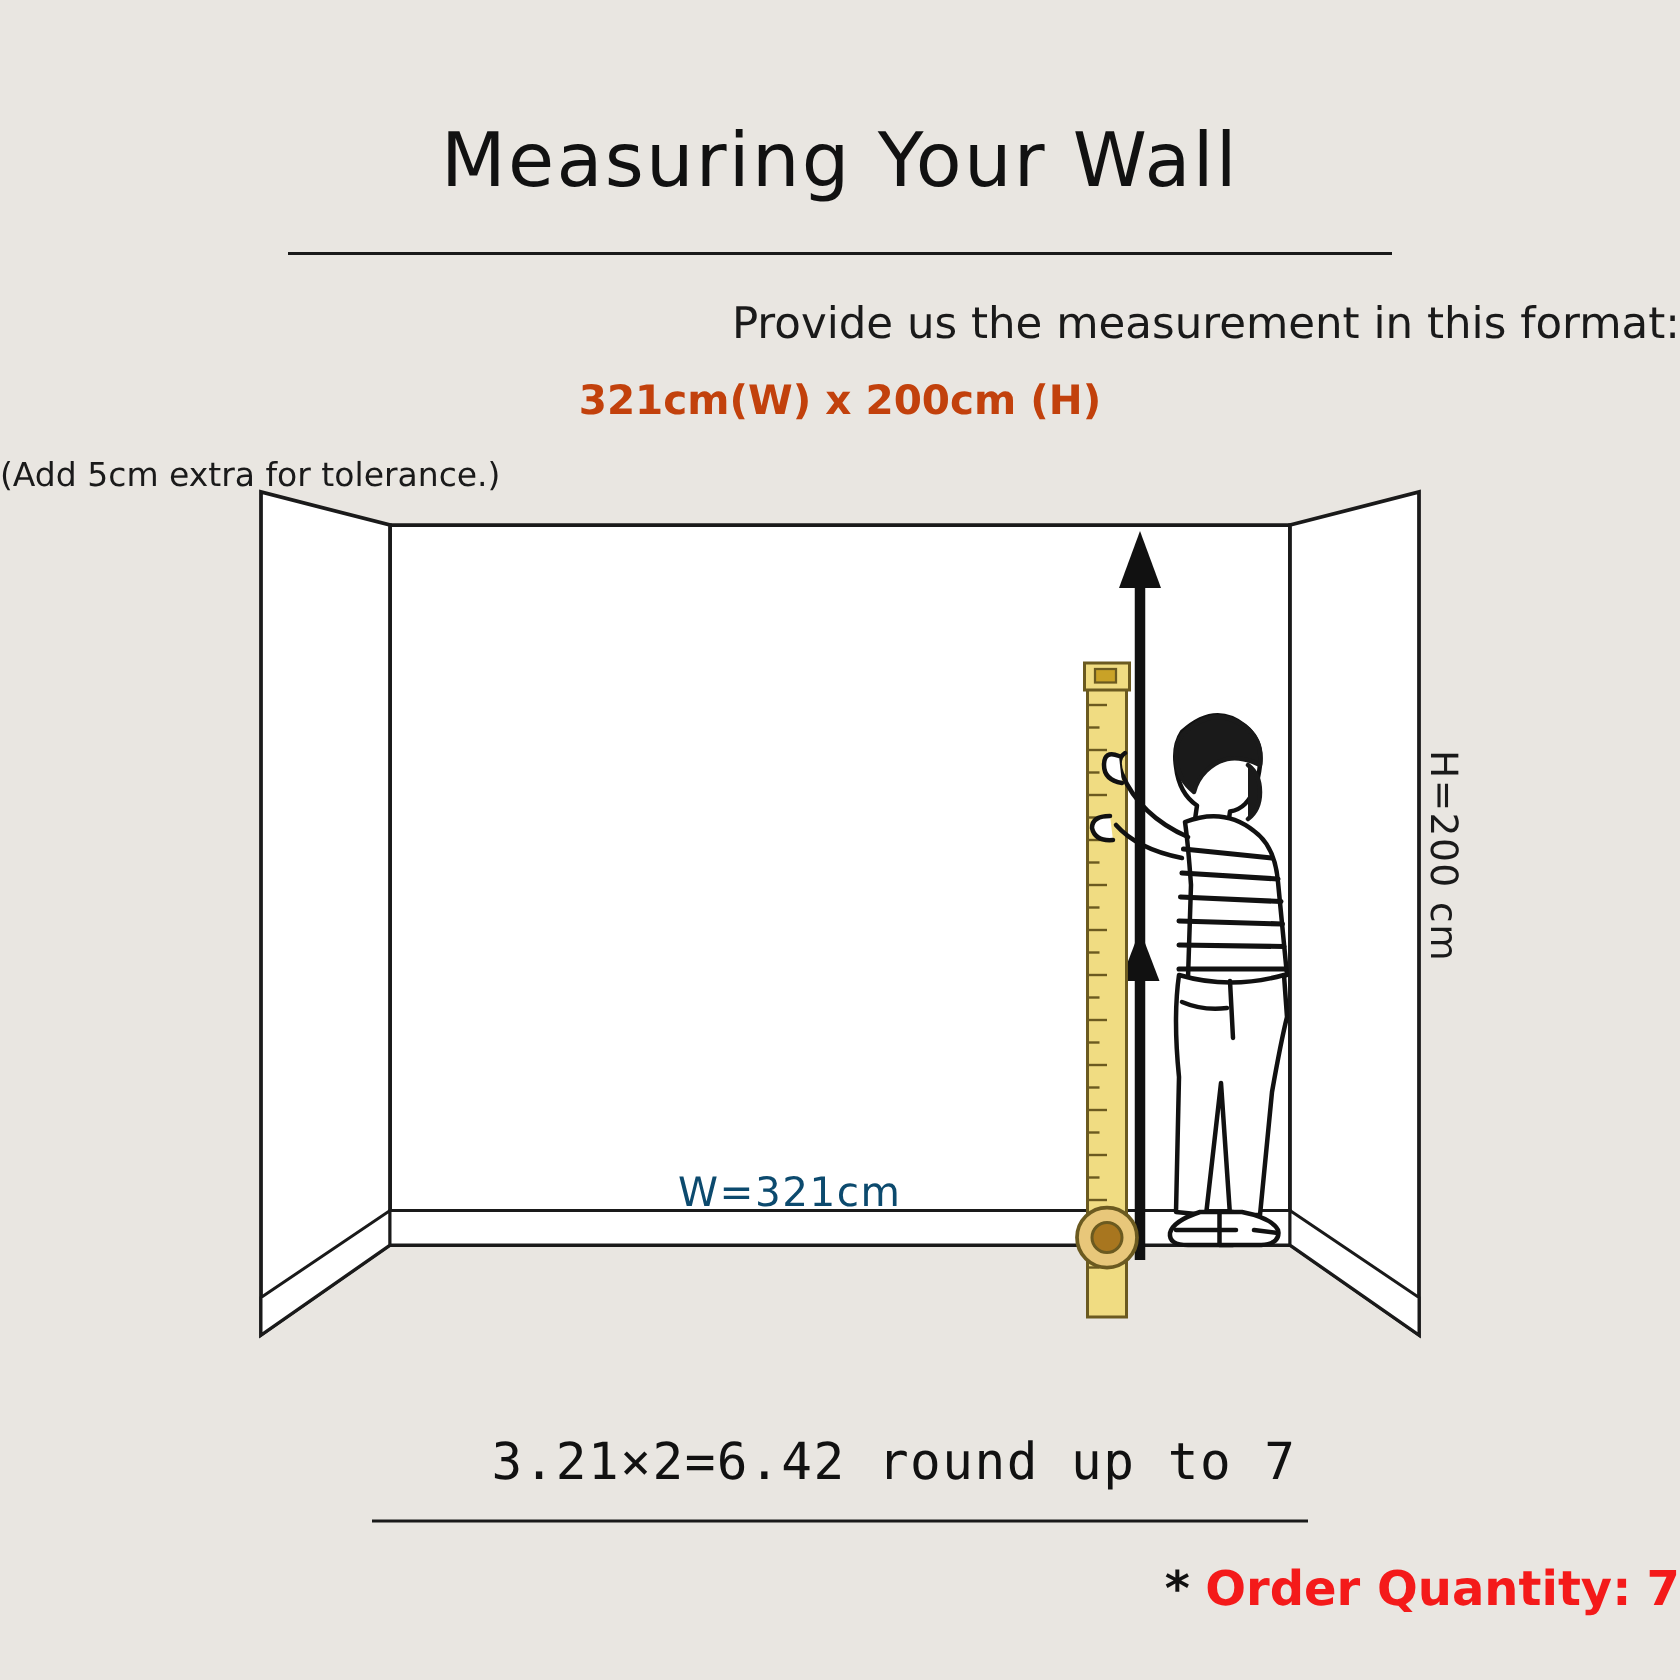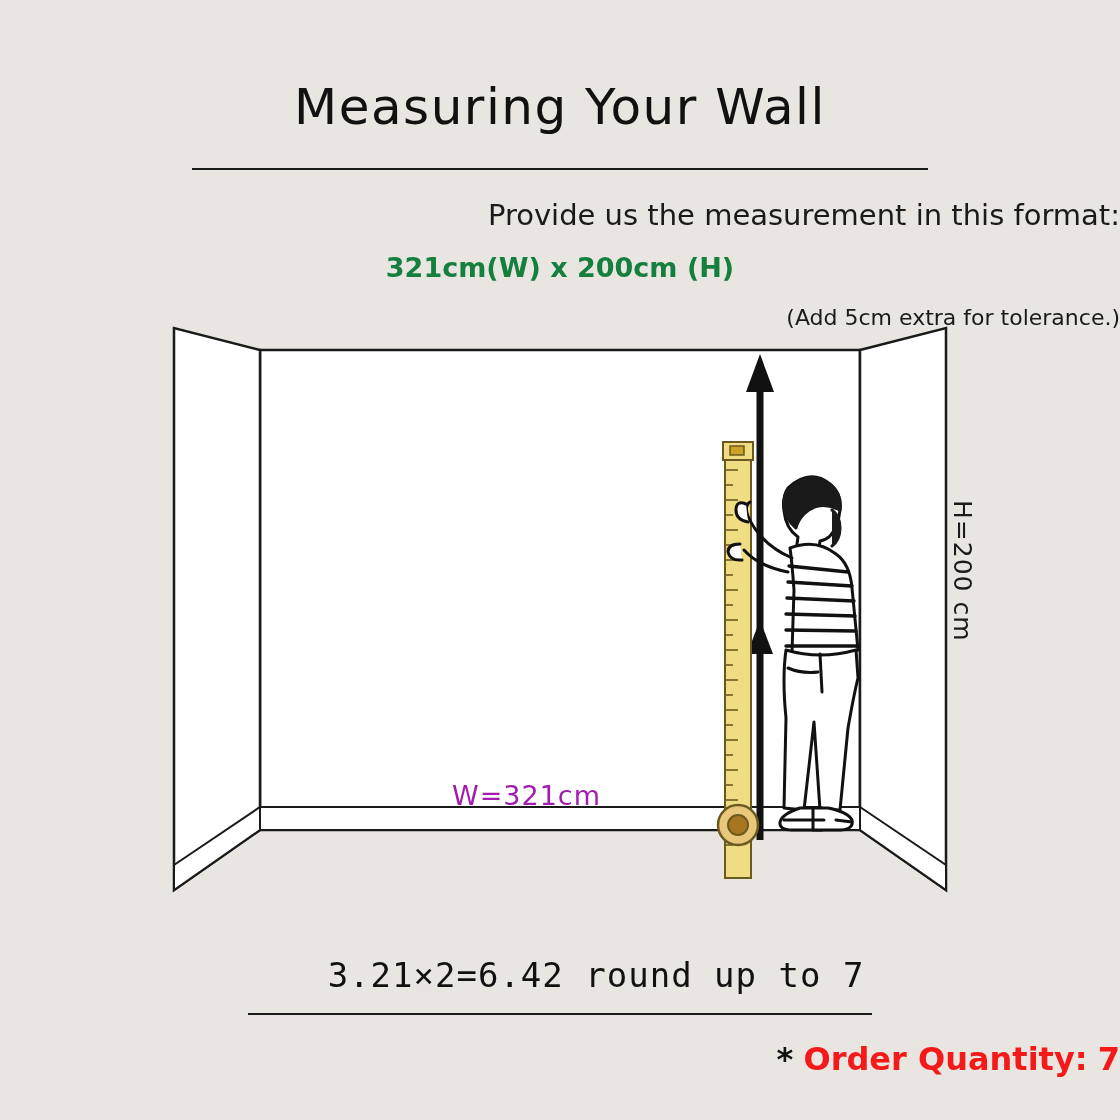--- a/index.html
+++ b/index.html
@@ -48,49 +48,49 @@
     color: #1a1a1a;
   }
   .format {
     position: absolute;
     top: 252px;
     left: 0;
     width: 1120px;
     text-align: center;
     font-size: 27px;
     font-weight: bold;
-    color: #15803d;
+    color: #c2410c;
   }
   .tolerance {
     position: absolute;
     top: 305px;
     left: 0;
     width: 1120px;
-    text-align: right;
+    text-align: left;
     font-size: 22px;
     color: #1a1a1a;
   }
 
   
   .room {
     position: absolute;
     top: 320px;
     left: 160px;
     width: 800px;
     height: 600px;
   }
   .room svg { display: block; }
 
   
   .w-label {
     position: absolute;
     top: 780px;
     left: 452px;
     font-size: 27px;
-    color: #a21caf;
+    color: #0c4a6e;
     letter-spacing: 1px;
   }
   .h-label {
     position: absolute;
     top: 500px;
     left: 948px;
     font-size: 25px;
     color: #1a1a1a;
     letter-spacing: 1px;
     writing-mode: vertical-rl;

